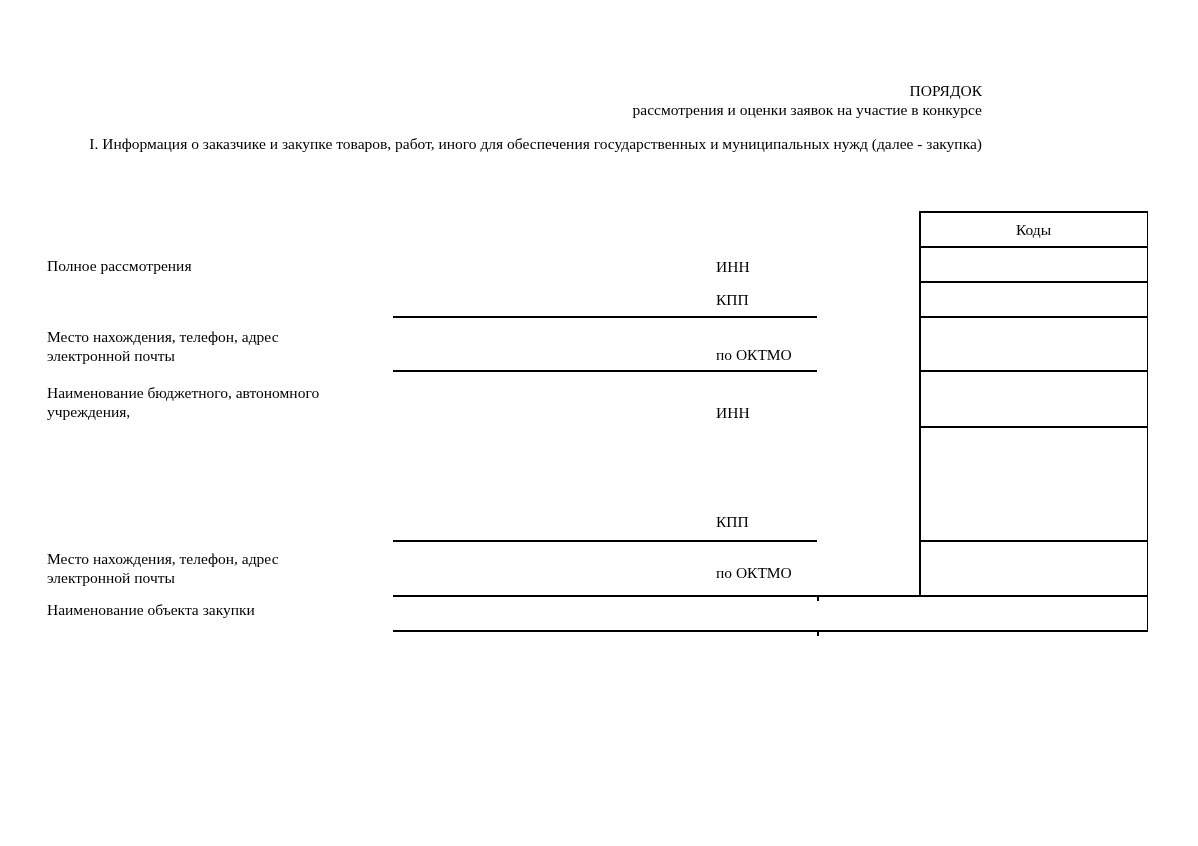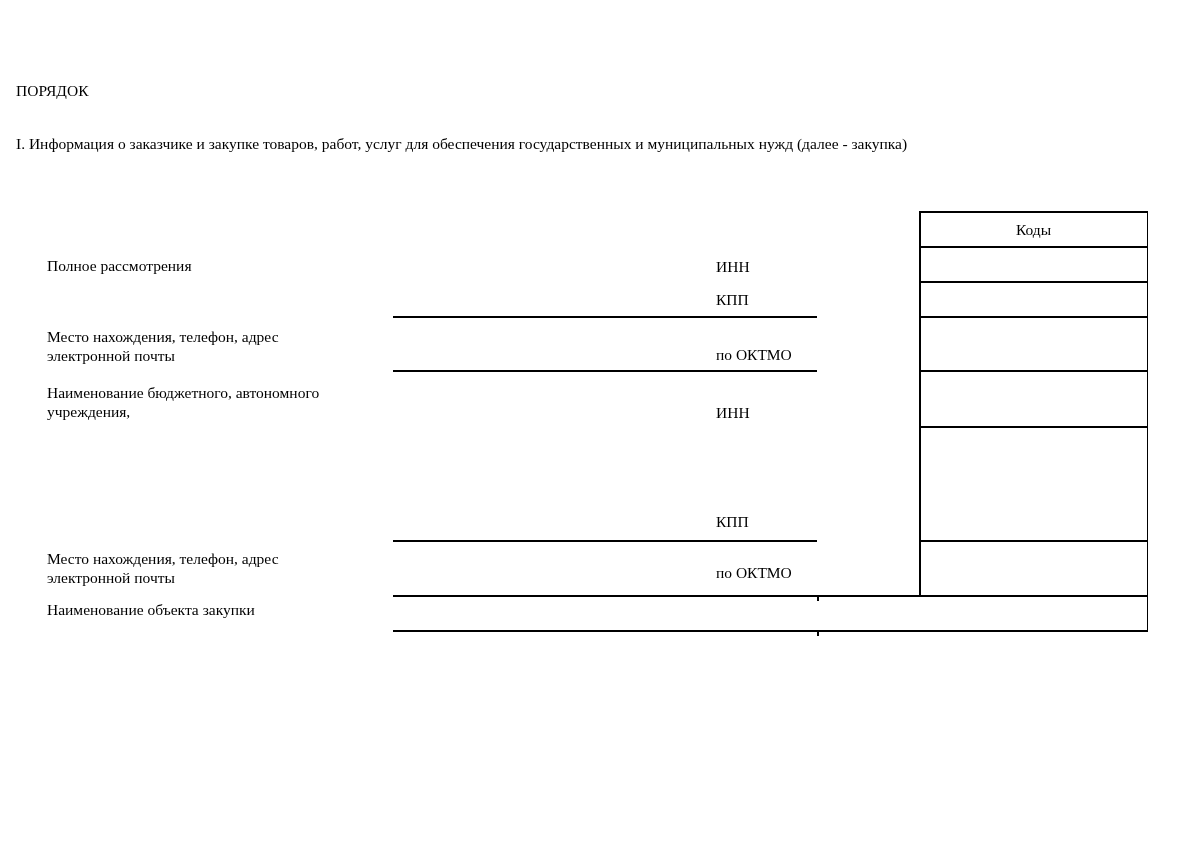--- a/index.html
+++ b/index.html
@@ -9,23 +9,23 @@
     height: 846px;
     background: #ffffff;
     color: #000000;
     font-family: "Liberation Serif", "DejaVu Serif", serif;
     font-size: 15.5px;
     line-height: 19px;
     overflow: hidden;
   }
   .centered {
     position: absolute;
-    left: 16px;
+    left: 8px;
     width: 974px;
-    text-align: left;
+    text-align: right;
     white-space: pre-line;
   }
   .lbl {
     position: absolute;
     left: 47px;
     width: 350px;
     white-space: pre-line;
   }
   .code-lbl {
     position: absolute;
@@ -45,21 +45,22 @@
     width: 229px;
     text-align: center;
   }
 </style>
 </head>
 <body>
 
 <div class="page">
 
   <div class="centered" style="top:81px;">ПОРЯДОК</div>
-  <div class="centered" style="top:134px;">I. Информация о заказчике и закупке товаров, работ, услуг для обеспечения государственных и муниципальных нужд (далее - закупка)</div>
+  <div class="centered" style="top:100px;">рассмотрения и оценки заявок на участие в конкурсе</div>
+  <div class="centered" style="top:134px;">I. Информация о заказчике и закупке товаров, работ, иного для обеспечения государственных и муниципальных нужд (далее - закупка)</div>
 
   <div class="lbl" style="top:256px;">Полное рассмотрения</div>
   <div class="lbl" style="top:327px;">Место нахождения, телефон, адрес
 электронной почты</div>
   <div class="lbl" style="top:383px;">Наименование бюджетного, автономного
 учреждения,</div>
   <div class="lbl" style="top:549px;">Место нахождения, телефон, адрес
 электронной почты</div>
   <div class="lbl" style="top:600px;">Наименование объекта закупки</div>
 

